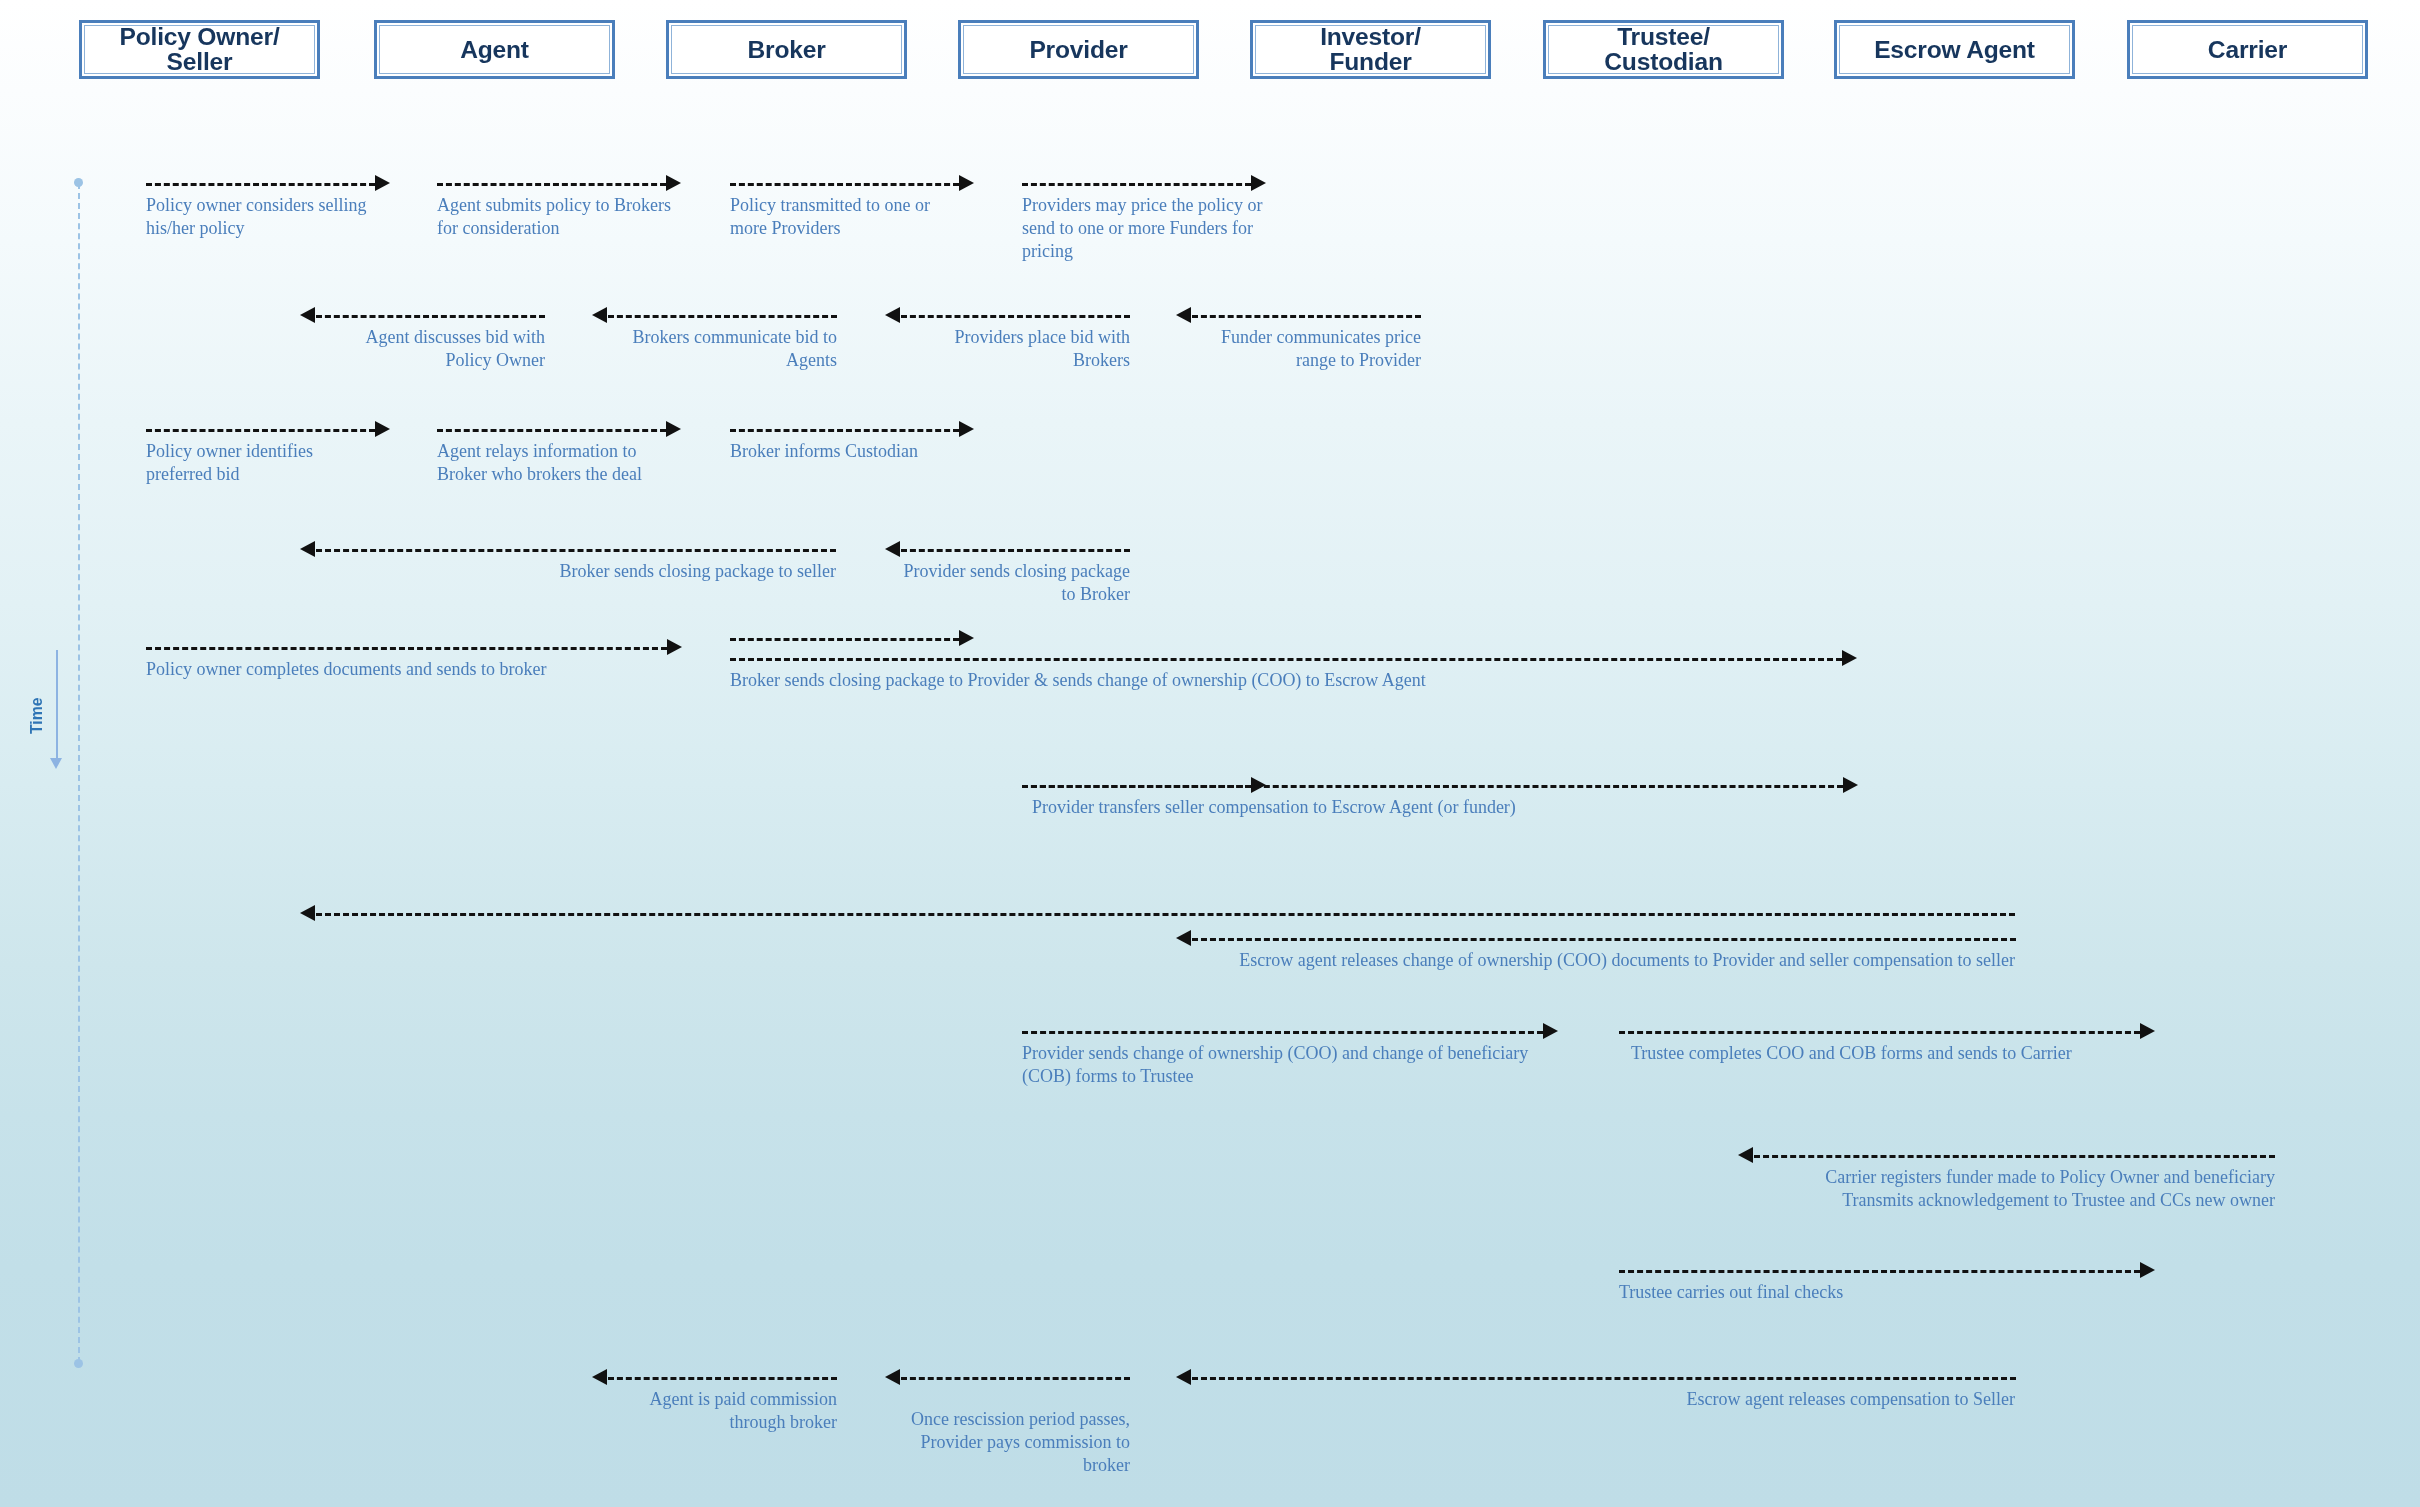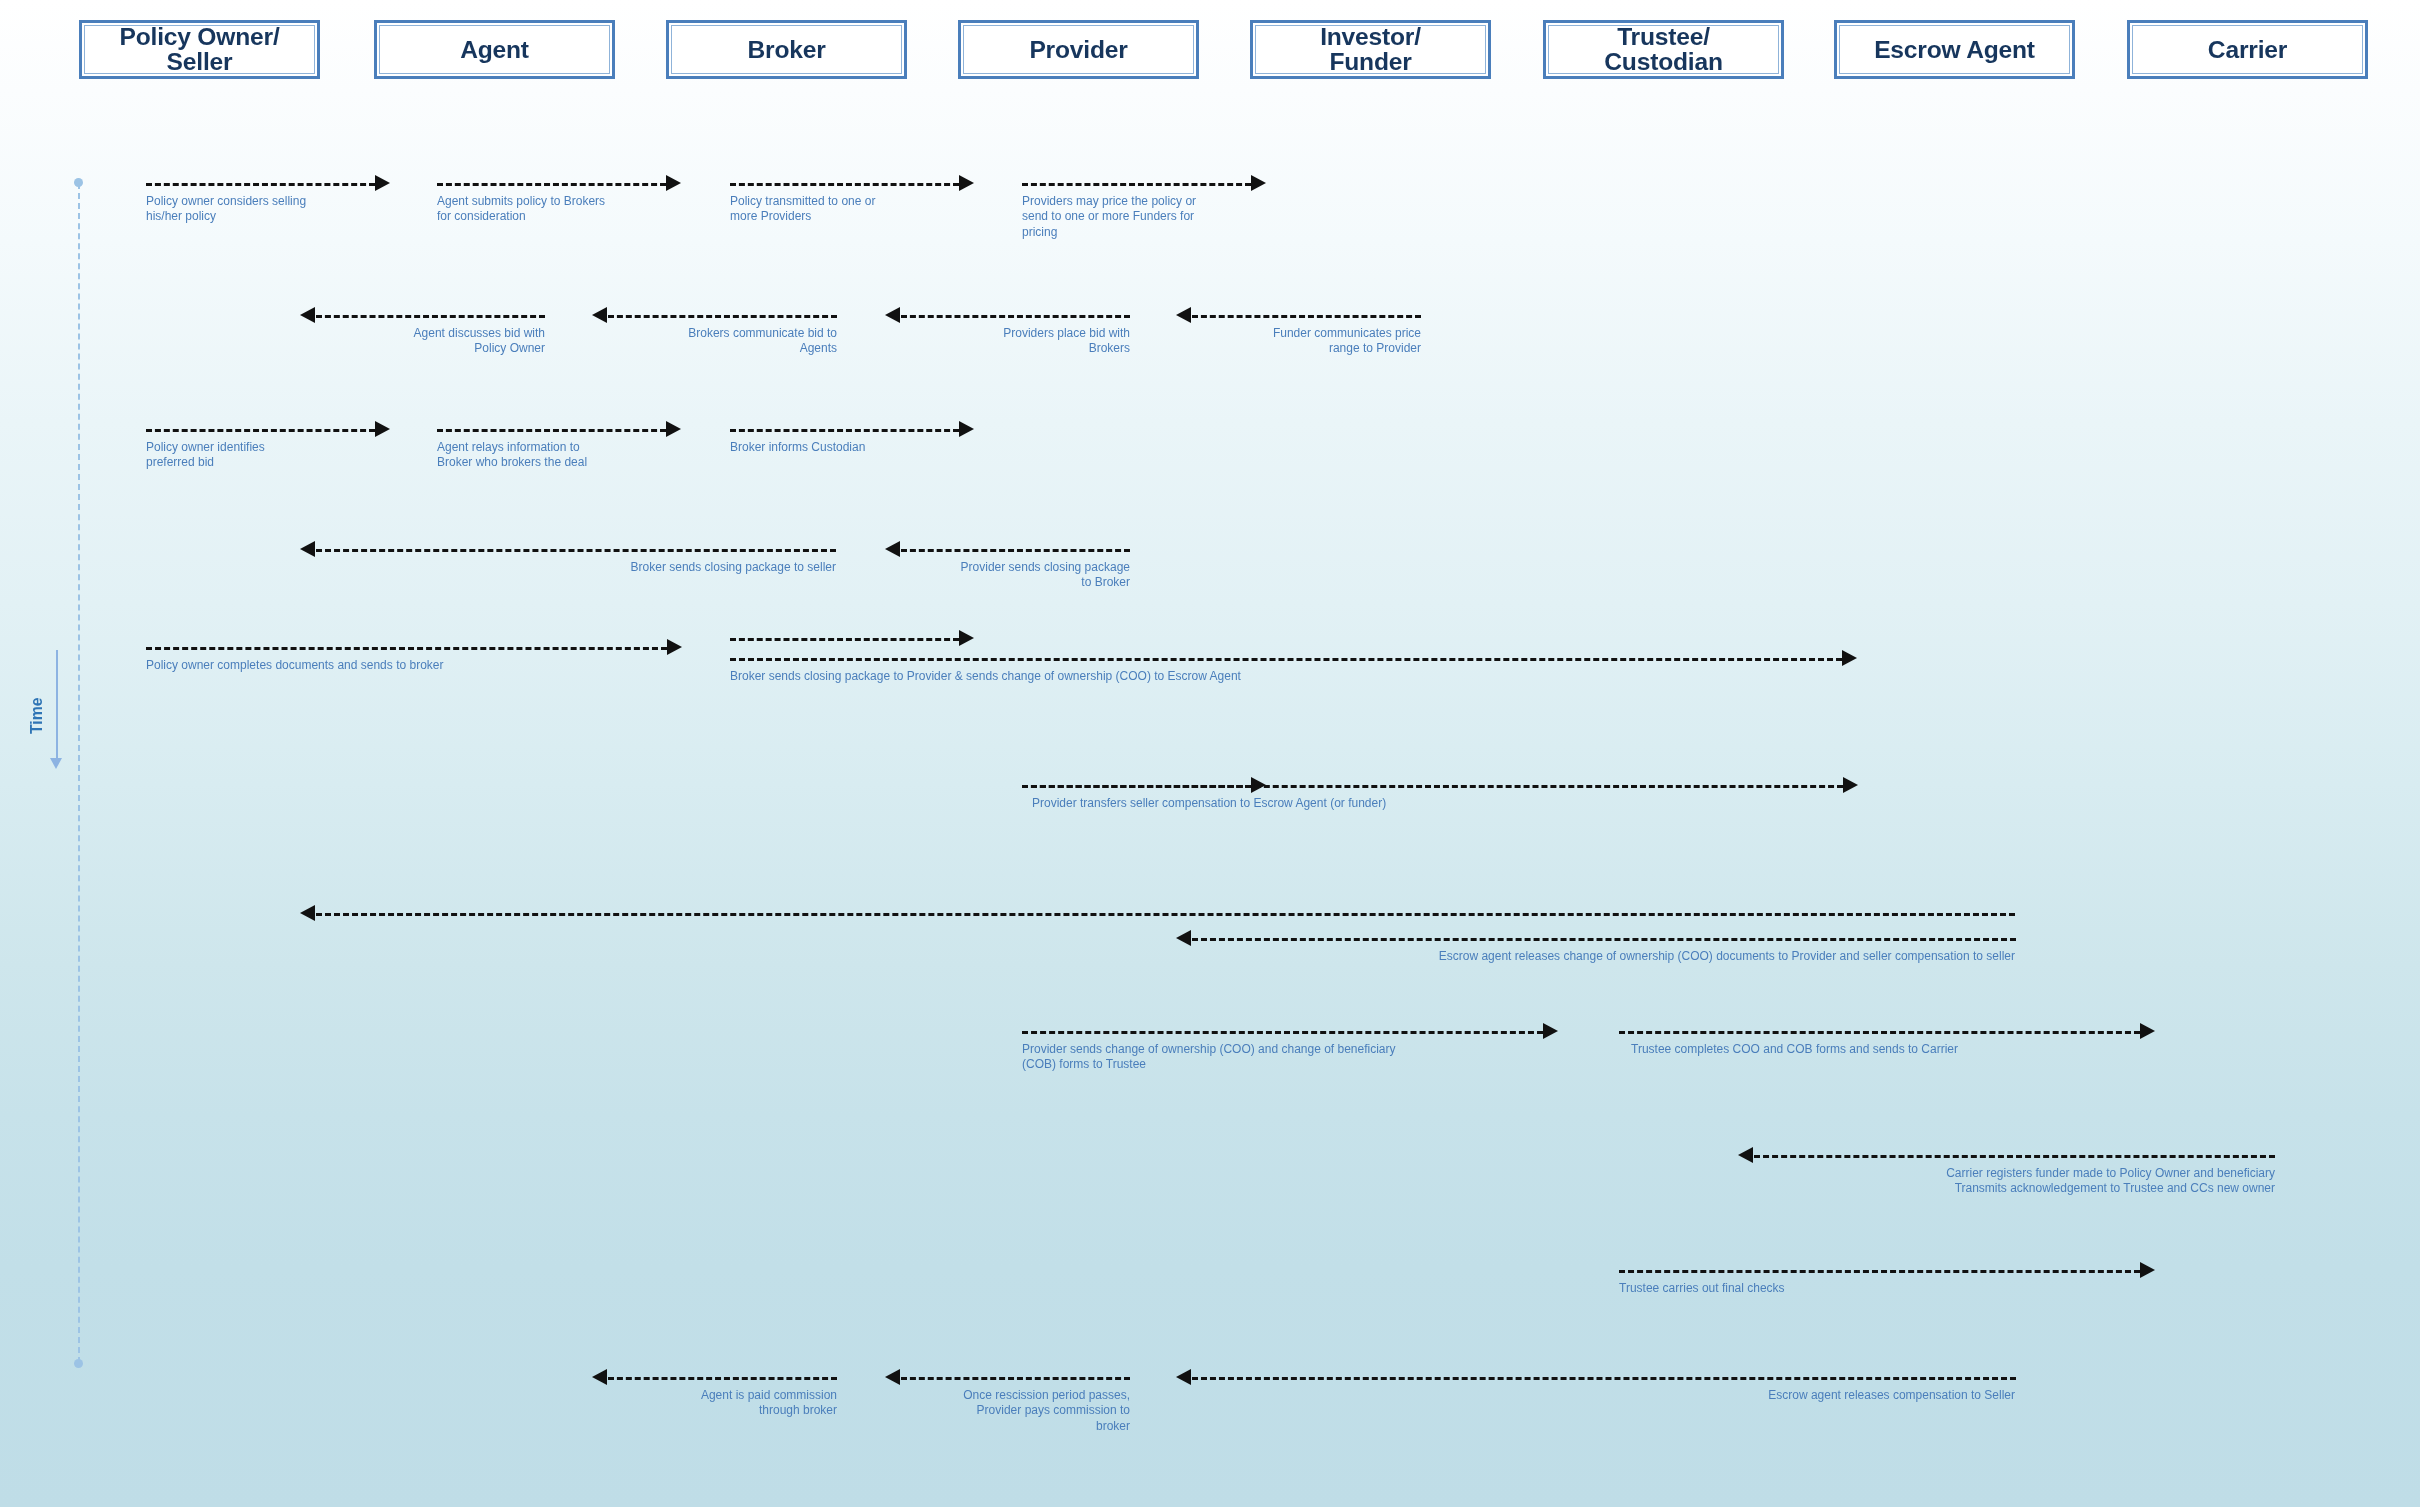--- a/index.html
+++ b/index.html
@@ -104,24 +104,25 @@
     width:0;height:0;
     border-top:8.9px solid transparent;
     border-bottom:8.9px solid transparent;
   }
   .msg .head.right{ border-left:15.8px solid #111111; }
   .msg .head.left{  border-right:15.8px solid #111111; }
 
   .msg .caption{
     position:absolute;
     top:10.8px;
-    font-size:12px;
+    font-size:18px;
     line-height:1.28;
     color:#4a7ebb;
     white-space:pre-line;
+    font-family:Liberation Serif, serif;
   }
   .msg .caption.lt{ text-align:left; }
   .msg .caption.rt{ text-align:right; }
 </style>
 </head>
 <body>
 
 <div id="canvas">
 
   <div class="lane-head" style="left:79px;width:241px;">
@@ -336,21 +337,21 @@
   <div class="msg" style="left:592px;top:1377px;width:244px;">
     <div class="line" style="left:15.8px;width:229px;"></div>
     <div class="head left" style="left:0;"></div>
     <div class="caption rt" style="left:-39px;width:284px;">Agent is paid commission
 through broker</div>
   </div>
 
   <div class="msg" style="left:885px;top:1377px;width:244px;">
     <div class="line" style="left:15.8px;width:229px;"></div>
     <div class="head left" style="left:0;"></div>
-    <div class="caption rt" style="left:-39px;width:284px;">Once rescission period passes,
+    <div class="caption rt" style="left:-39px;width:284px;margin-top:20px;">Once rescission period passes,
 Provider pays commission to
 broker</div>
   </div>
 
   <div class="msg" style="left:1176px;top:1377px;width:839px;">
     <div class="line" style="left:15.8px;width:824px;"></div>
     <div class="head left" style="left:0;"></div>
     <div class="caption rt" style="left:0;width:839px;">Escrow agent releases compensation to Seller</div>
   </div>
 

